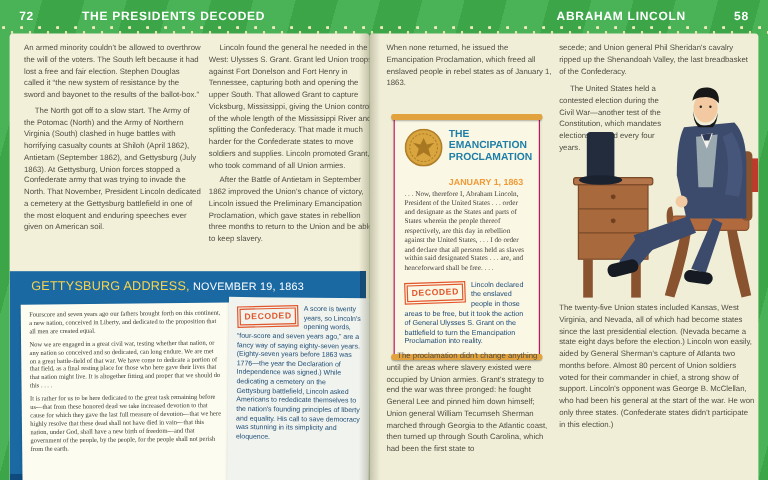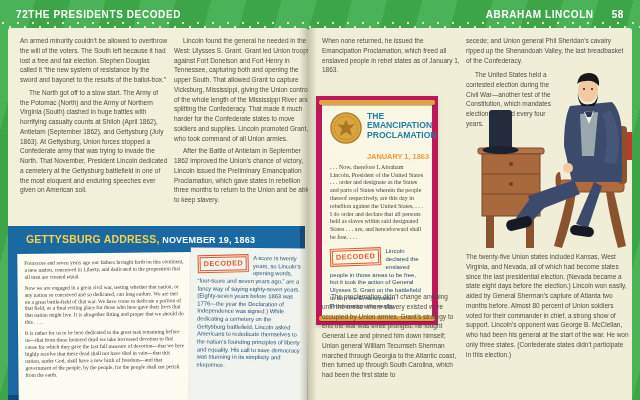--- a/index.html
+++ b/index.html
@@ -4,60 +4,60 @@
 <style>
   html,body{margin:0;padding:0;}
   .canvas{
     position:relative;width:640px;height:400px;overflow:hidden;
     font-family:"Liberation Sans",sans-serif;
     background:#3fae4c;
     background-image:repeating-linear-gradient(105deg, rgba(255,255,255,.06) 0 34px, rgba(0,0,0,.05) 34px 68px);
   }
   
   .hdr{position:absolute;top:0;left:0;right:0;height:20px;display:flex;align-items:center;
-       padding:4px 16px 0;color:#fff;font-weight:bold;font-size:10px;letter-spacing:.6px;}
+       padding:4px 16px 0;color:#fff;font-weight:bold;font-size:10px;letter-spacing:.6px;gap:40px;}
   .hdr .num{font-size:10px;}
   .hdr .bt{margin-left:0;}
   .hdr .sp{flex:1;}
-  .hdr .ch{margin-right:18px;}
+  .hdr .ch{}
   .dots{position:absolute;top:21px;left:0;right:0;height:8px;
         background-image:radial-gradient(circle at 3px 2px,#f0e9bd 1.1px,transparent 1.5px),
                          radial-gradient(circle at 10px 6px,#e9e2b2 .9px,transparent 1.3px);
         background-size:15px 8px;}
   
   .page{position:absolute;top:28px;height:372px;overflow:hidden;border-radius:3px 3px 0 0;}
   .page-left{left:8px;width:300px;background:#f3f0d9;}
   .page-right{left:308px;width:324px;background:#f0eed7;}
   .gutter{position:absolute;top:28px;left:299px;width:18px;height:372px;z-index:6;pointer-events:none;
           background:linear-gradient(90deg,rgba(0,0,0,0),rgba(80,80,50,.28) 48%,rgba(0,0,0,0));}
   
   .bodytext p{margin:0 0 3px;font-size:6.5px;line-height:1.5;color:#4e4e44;}
   .ind{text-indent:9px;}
   .col1{position:absolute;left:12px;top:8px;width:148px;}
   .col2{position:absolute;left:166px;top:8px;width:138px;}
   
   .gblock{position:absolute;left:0;top:198px;width:297px;height:174px;background:#1a69a3;
           box-shadow:inset -5px -5px 0 #0e4a7e;}
-  .ghead{padding:7px 16px 0 18px;font-weight:bold;font-size:10.5px;letter-spacing:.2px;}
+  .ghead{padding:7px 16px 0 18px;font-weight:normal;font-size:10.5px;letter-spacing:.2px;}
   .gtitle{color:#f8d34d;}
   .gdate{color:#ffffff;font-size:9px;}
   .gpaper{position:absolute;left:10px;top:27px;width:160px;height:136px;background:#fdfcf0;
           transform:rotate(-.6deg);padding:6px 7px;box-shadow:1px 2px 3px rgba(0,0,0,.35);
           font-family:"Liberation Serif",serif;font-size:5.4px;line-height:1.28;color:#3c3b36;}
   .gpaper p{margin:0 0 4px;}
   .gdec{position:absolute;left:182px;top:22px;width:104px;height:146px;background:#f1f4ee;
         transform:rotate(.6deg);padding:7px 7px;box-shadow:1px 2px 3px rgba(0,0,0,.35);
         font-size:5.8px;line-height:1.32;color:#1d4a75;overflow:hidden;}
   .stamp{display:inline-block;float:left;border:3px double #e2562b;color:#e2562b;font-weight:bold;
          font-size:7.2px;padding:1px 3px;margin:0 4px 1px 0;letter-spacing:.5px;transform:rotate(-2deg);
          font-family:"Liberation Sans",sans-serif;}
   
   .rintro{position:absolute;left:14px;top:8px;width:138px;}
-  .procbox{position:absolute;left:8px;top:68px;width:122px;min-height:186px;background:#fbf7e5;
-           border:6px solid #be185d;box-shadow:0 2px 3px rgba(0,0,0,.18);padding:10px 8px 8px;box-sizing:border-box;}
+  .procbox{position:absolute;left:20px;top:68px;width:122px;min-height:186px;background:#fbf7e5;
+           border:1px solid #be185d;box-shadow:0 2px 3px rgba(0,0,0,.18);padding:10px 8px 8px;box-sizing:border-box;}
   .pbar{position:absolute;left:-3px;right:-3px;height:5px;background:#e2a23e;border-radius:2px;
         box-shadow:0 1px 1px rgba(0,0,0,.25);}
   .pbar.top{top:-2px;} .pbar.bot{bottom:-2px;}
   .phead{display:flex;gap:5px;align-items:flex-start;margin-bottom:3px;}
   .ptitle{font-weight:bold;font-size:8.6px;line-height:1.08;color:#1d7fa8;}
   .pdate{font-weight:bold;font-size:7.4px;color:#f09a36;margin-top:12px;}
   .pquote{font-family:"Liberation Serif",serif;font-size:6px;line-height:1.3;color:#45443e;margin:2px 0 6px;}
   .pdec{font-size:6px;line-height:1.32;color:#1d4a75;}
   .rafter{position:absolute;left:14px;top:264px;width:138px;}
   .rc2p1{position:absolute;left:158px;top:8px;width:163px;}

